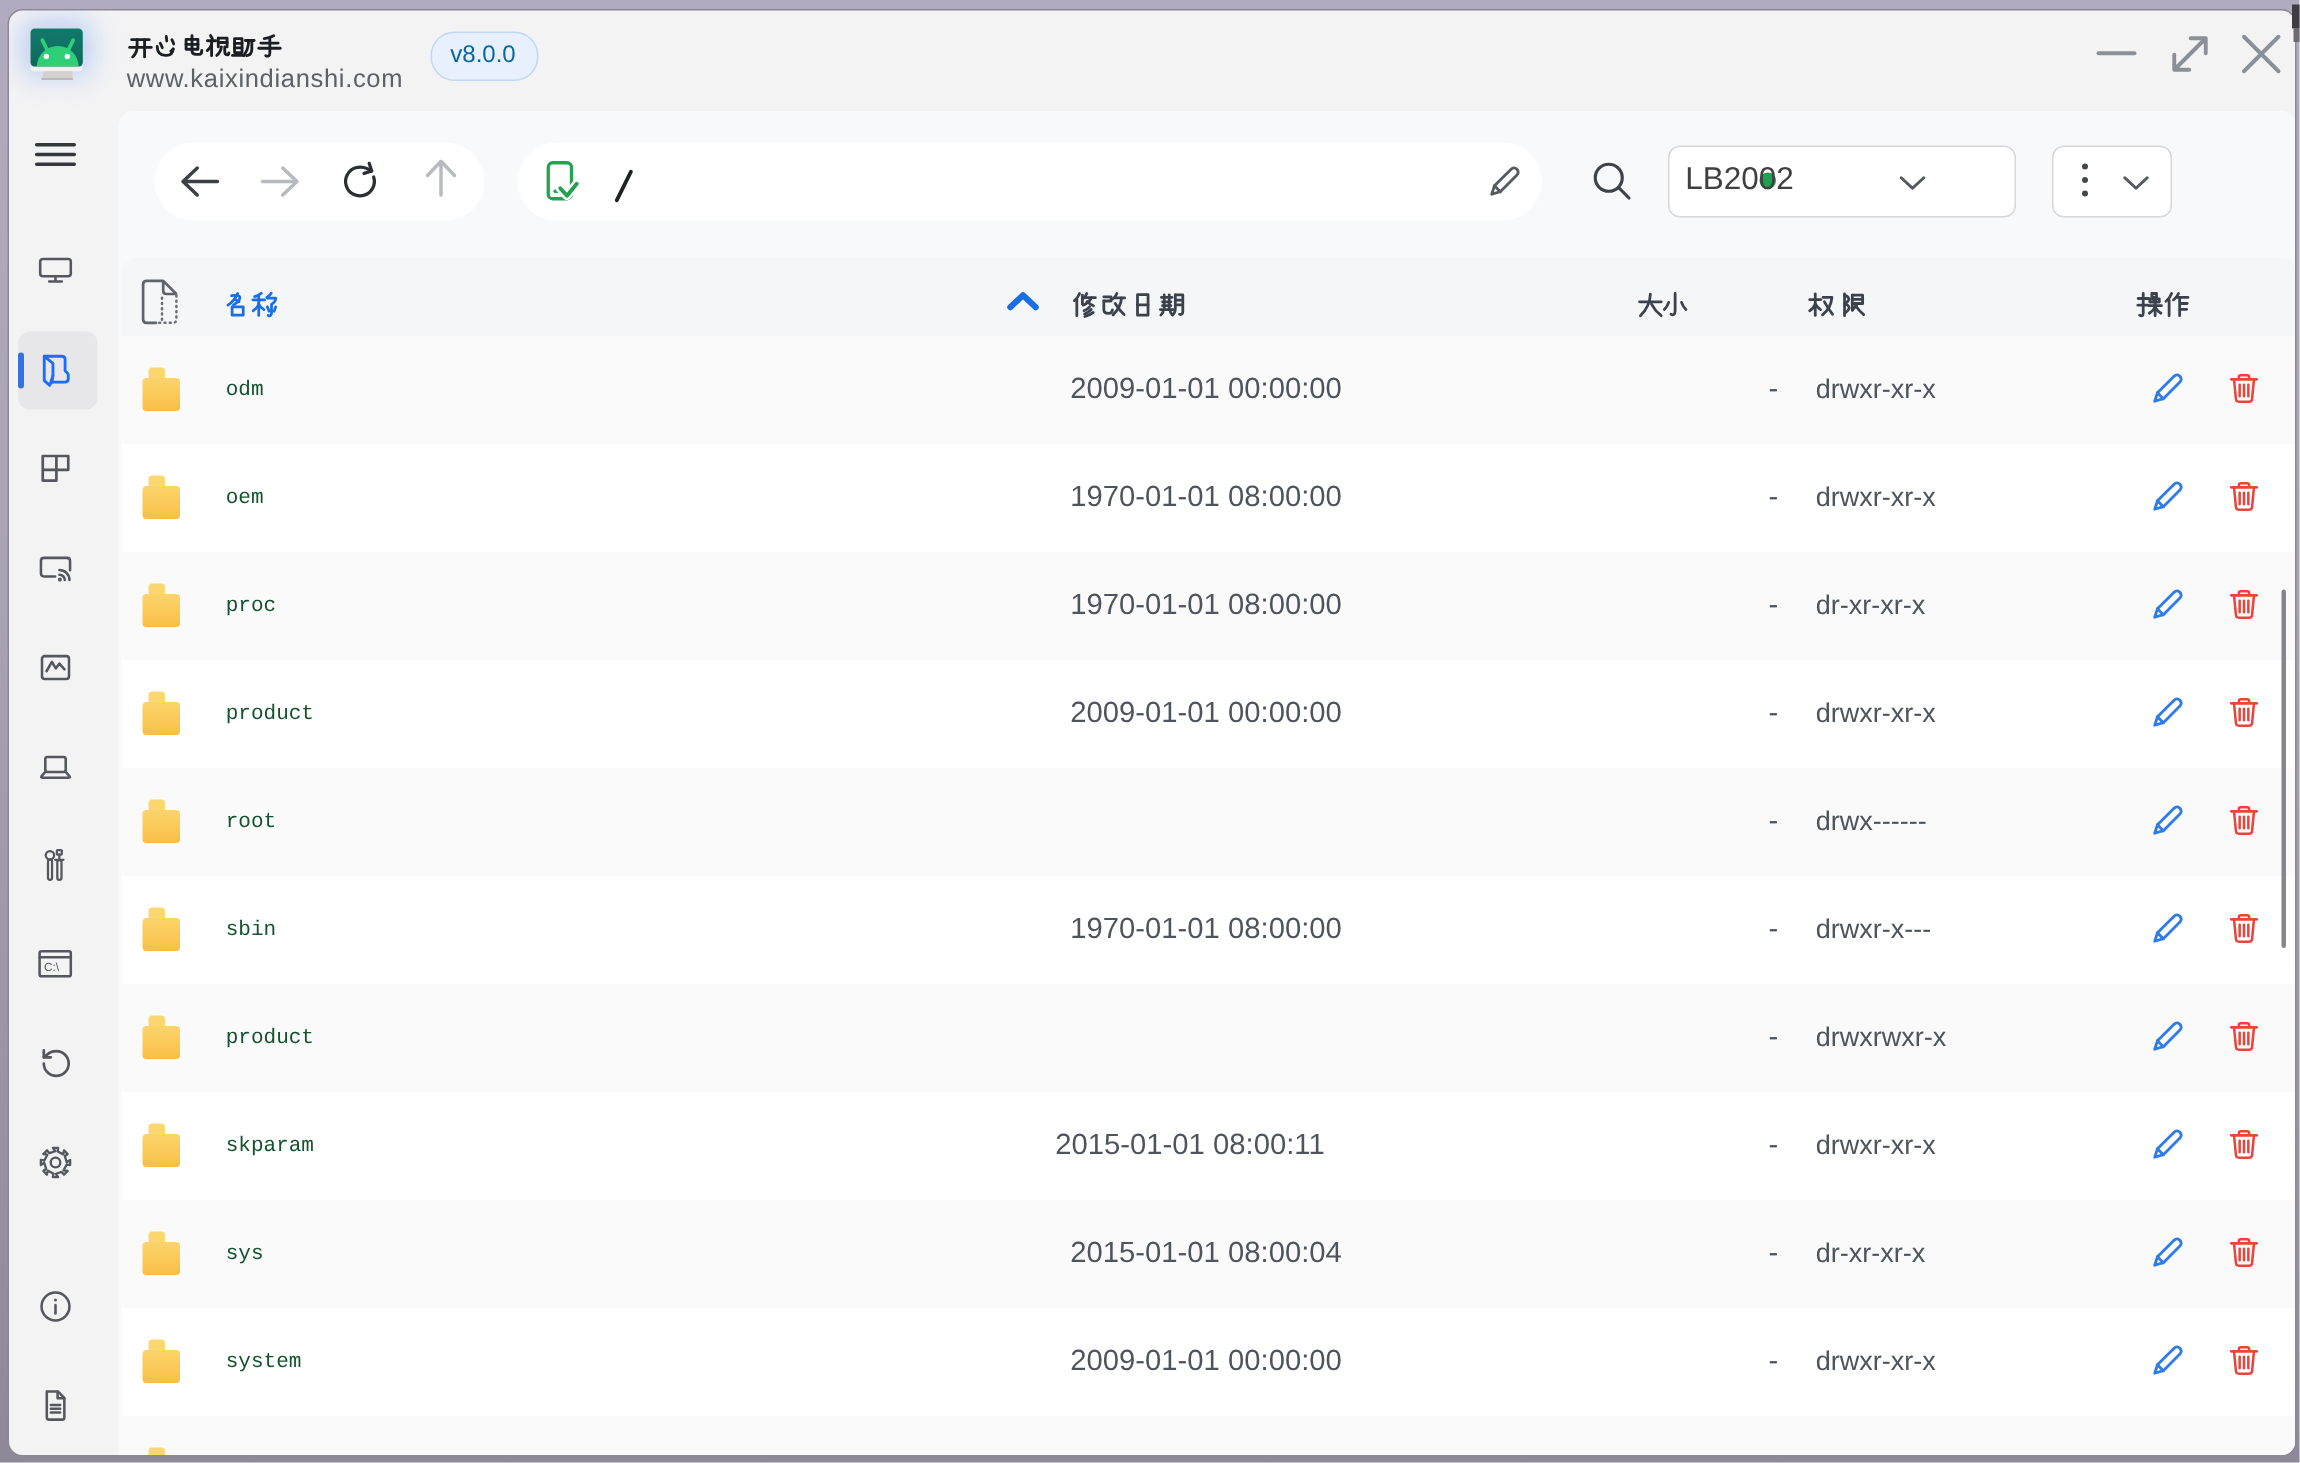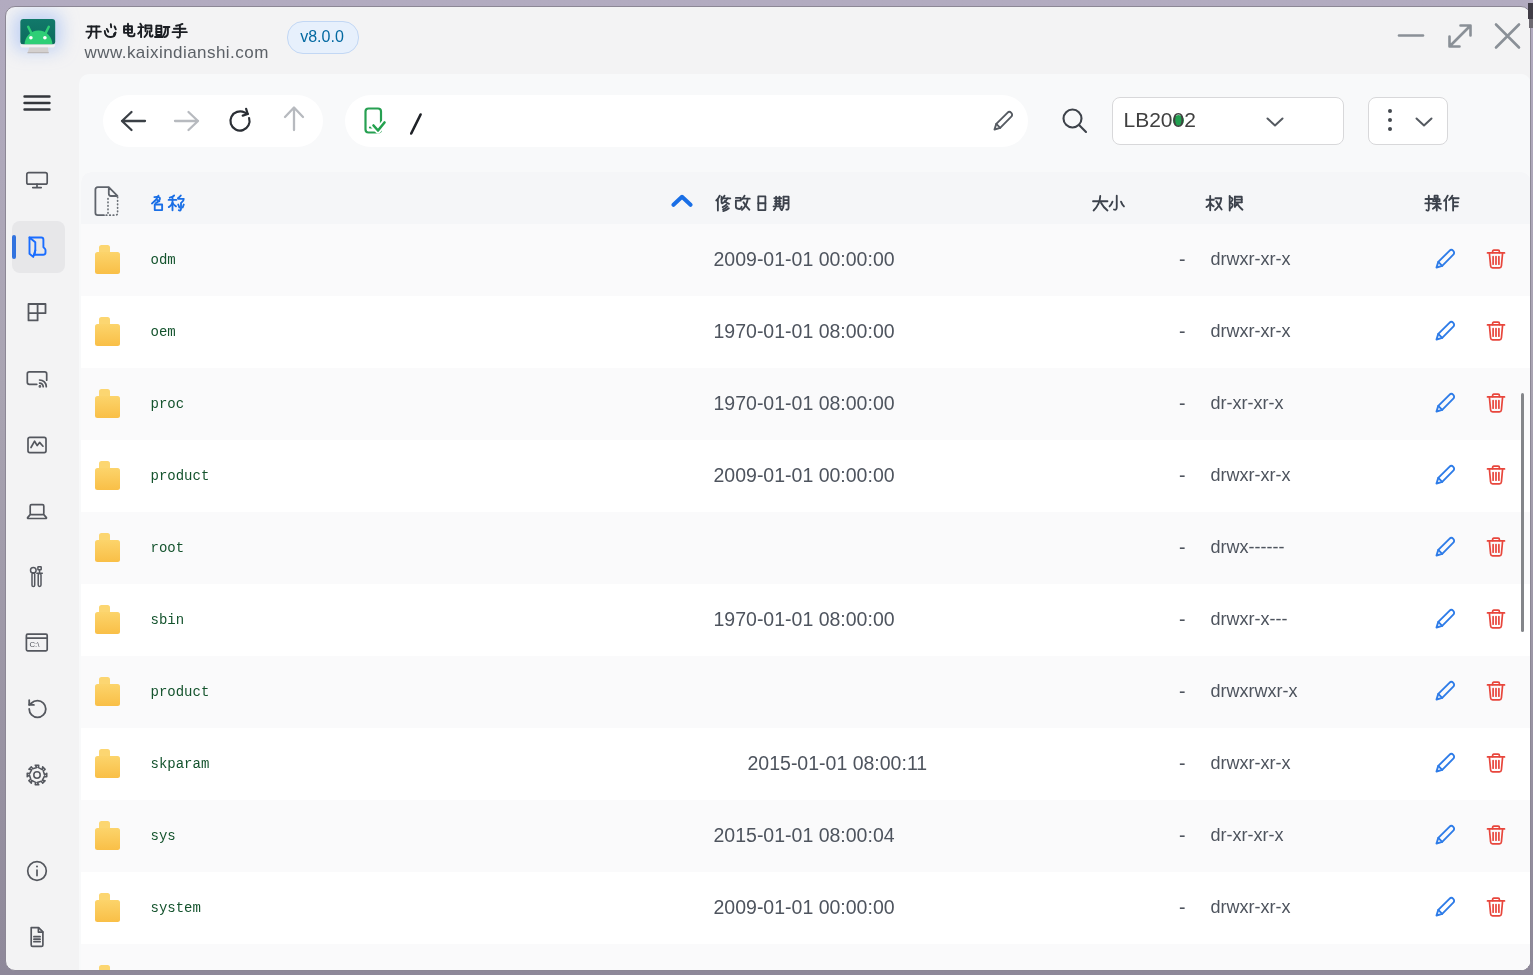--- a/index.html
+++ b/index.html
@@ -455,21 +455,21 @@
               <path d="M7.6,4.6 V3.4 Q7.6,2.2 8.8,2.2 H13.2 Q14.4,2.2 14.4,3.4 V4.6"></path>
               <path d="M4.4,5.2 L5.6,18 Q5.8,19.8 7.6,19.8 H14.4 Q16.2,19.8 16.4,18 L17.6,5.2"></path>
               <path d="M8.1,8.5 V16.2 M11,8.5 V16.2 M13.9,8.5 V16.2"></path>
             </g>
           </svg>
         </div>
         <div class="row" style="top:556px">
           <div class="abs" style="left:18.5px;top:21.5px;width:11px;height:8px;background:#fcd671;border-radius:2.5px 2.5px 0 0;"></div>
           <div class="abs" style="left:14px;top:28px;width:25px;height:22px;background:linear-gradient(180deg,#fcd46b,#f9bf47);border-radius:2.5px;"></div>
           <div class="cell name" style="left:70px;">skparam</div>
-          <div class="cell date" style="left:667px;">2015-01-01 08:00:11</div>
+          <div class="cell date" style="left:623px;">2015-01-01 08:00:11</div>
           <div class="cell date" style="left:1093px;width:12px;justify-content:flex-end;">-</div>
           <div class="cell perm" style="left:1130px;">drwxr-xr-x</div>
           <svg class="abs" style="left:1351px;top:22px" width="26" height="26" viewBox="0 0 26 26">
             <g fill="none" stroke="#2e7ce8" stroke-width="1.9" stroke-linecap="round" stroke-linejoin="round">
               <path d="M4.5,21.5 L6.3,15.9 L17.4,4.8 a 2.75,2.75 0 0 1 3.9,3.9 L10.2,19.8 Z"></path>
               <path d="M6.3,15.9 L10.2,19.8"></path>
             </g>
           </svg>
           <svg class="abs" style="left:1404.5px;top:24px" width="22" height="22" viewBox="0 0 22 22">
             <g fill="none" stroke="#e8463c" stroke-width="1.7" stroke-linecap="round" stroke-linejoin="round">

